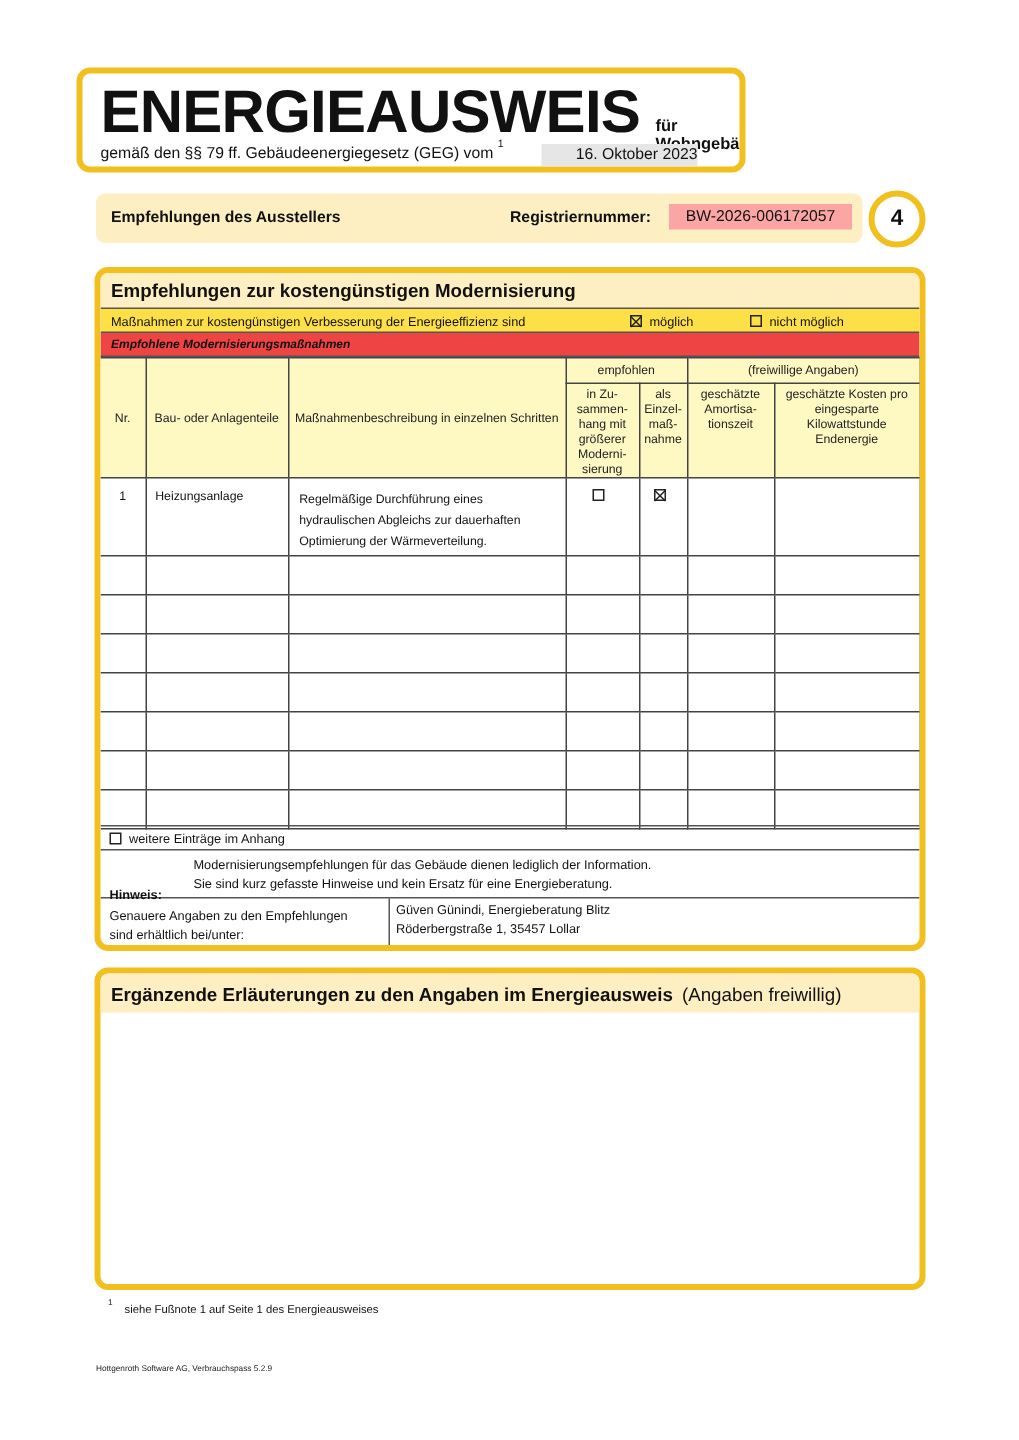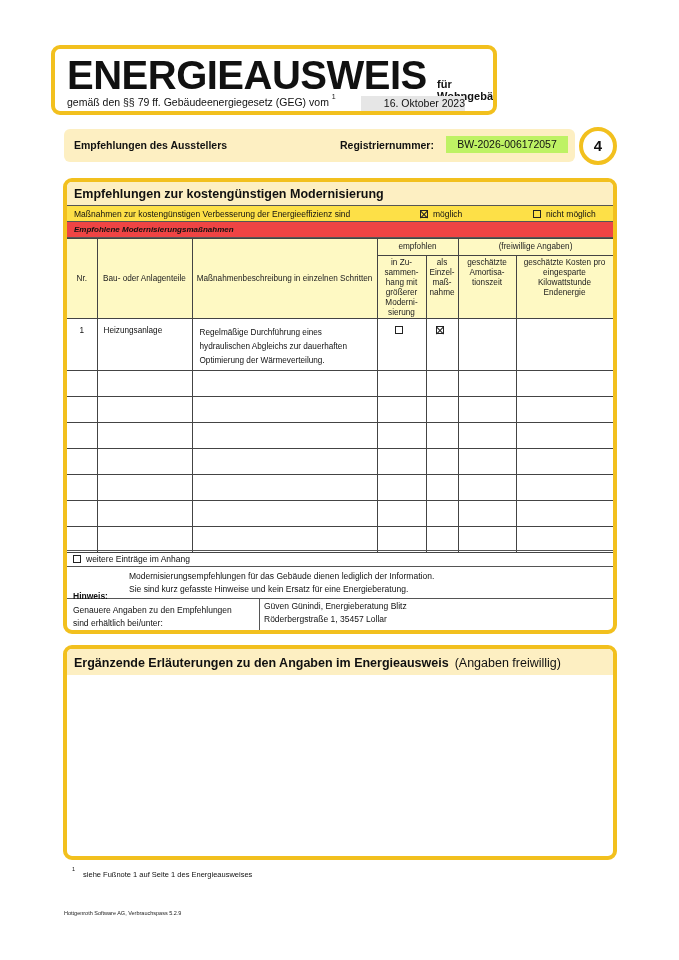--- a/index.html
+++ b/index.html
@@ -13,30 +13,30 @@
   #hdr .big { position: absolute; left: 12px; top: 6px; font-size: 40px; font-weight: bold; letter-spacing: -0.5px; line-height: 40px; }
   #hdr .sub { position: absolute; left: 382px; top: 29px; font-size: 11px; font-weight: bold; }
   #hdr .geg { position: absolute; left: 12px; top: 47px; font-size: 10.5px; }
   #hdr .geg sup { font-size: 7px; vertical-align: top; position: relative; top: -3px; }
   #hdr .date { position: absolute; left: 306px; top: 47px; width: 104px; height: 15px; background: #e6e6e6; font-size: 10.5px; text-align: right; line-height: 15px; }
 
   
   #bar { position: absolute; left: 64px; top: 129px; width: 511px; height: 33px; background: #fdefc2; border-radius: 6px; }
   #bar .l { position: absolute; left: 10px; top: 10px; font-size: 10.5px; font-weight: bold; }
   #bar .rl { position: absolute; left: 276px; top: 10px; font-size: 10.5px; font-weight: bold; }
-  #bar .rv { position: absolute; left: 382px; top: 7px; width: 122px; height: 17px; background: #bef264; font-size: 10.5px; text-align: center; line-height: 17px; }
+  #bar .rv { position: absolute; left: 382px; top: 7px; width: 122px; height: 17px; background: #fca5a5; font-size: 10.5px; text-align: center; line-height: 17px; }
   #badge { position: absolute; left: 579px; top: 127px; width: 38px; height: 38px; border: 4px solid #f2c01e; border-radius: 50%; background: #fff; text-align: center; line-height: 30px; font-weight: bold; font-size: 15px; }
 
   
   #main { left: 63px; top: 178px; width: 554px; height: 456px; }
   .sec-title { position: absolute; left: 0; top: 0; width: 100%; height: 24px; background: #fdefc2; font-size: 12.5px; font-weight: bold; padding: 5px 0 0 7px; border-bottom: 1px solid #555; }
   .row-line { position: absolute; left: 0; width: 100%; font-size: 8.5px; }
   #mlist { top: 24px; height: 16px; background: #fde047; border-bottom: 1px solid #555; padding: 3px 0 0 7px; }
   #mlist .opt1 { position: absolute; left: 353px; top: 3px; }
-  #mlist .opt2 { position: absolute; left: 466px; top: 3px; }
+  #mlist .opt2 { position: absolute; left: 433px; top: 3px; }
   #mhead { top: 40px; height: 16px; background: #ef4444; border-bottom: 1px solid #555; padding: 3px 0 0 7px; font-weight: bold; font-size: 8px; font-style: italic; }
 
   .cbx { display: inline-block; width: 8px; height: 8px; border: 1px solid #222; vertical-align: -1px; margin-right: 5px; position: relative; }
   .cbx.x::before, .cbx.x::after { content: ""; position: absolute; left: -2px; top: 2.5px; width: 10px; height: 1px; background: #222; }
   .cbx.x::before { transform: rotate(45deg); }
   .cbx.x::after { transform: rotate(-45deg); }
 
   table.grid { position: absolute; left: 0; top: 56px; width: 546px; border-collapse: collapse; font-size: 8.2px; table-layout: fixed; }
   table.grid td, table.grid th { border: 1px solid #444; font-weight: normal; vertical-align: middle; text-align: center; }
   table.grid th { background: #fef9c3; color: #222; line-height: 10px; }

